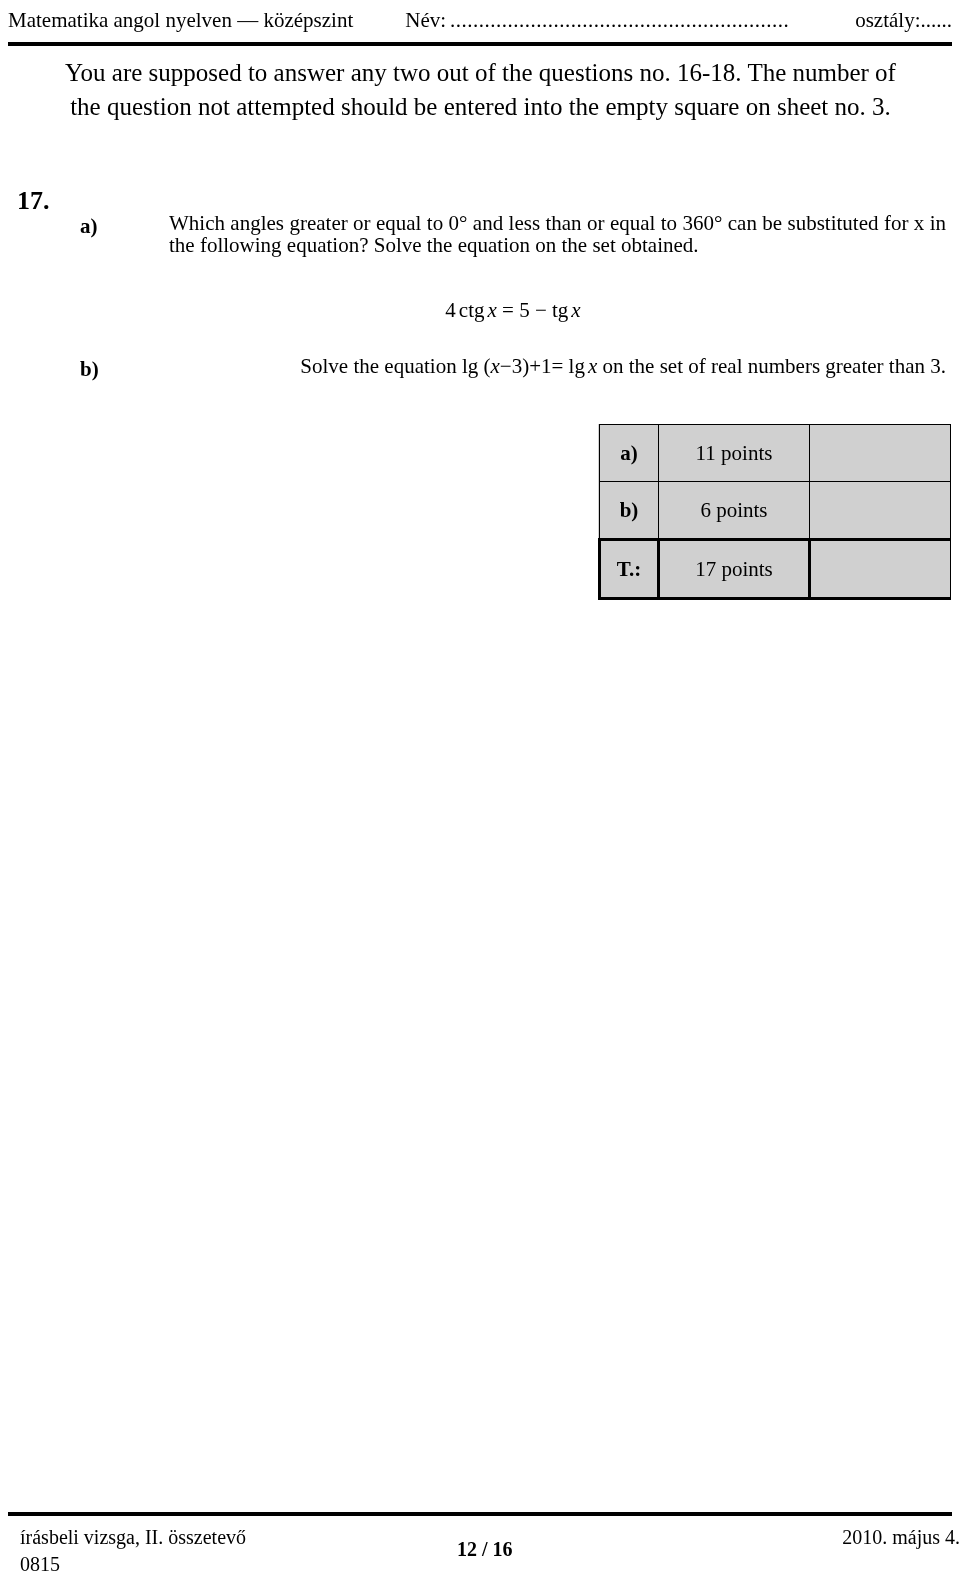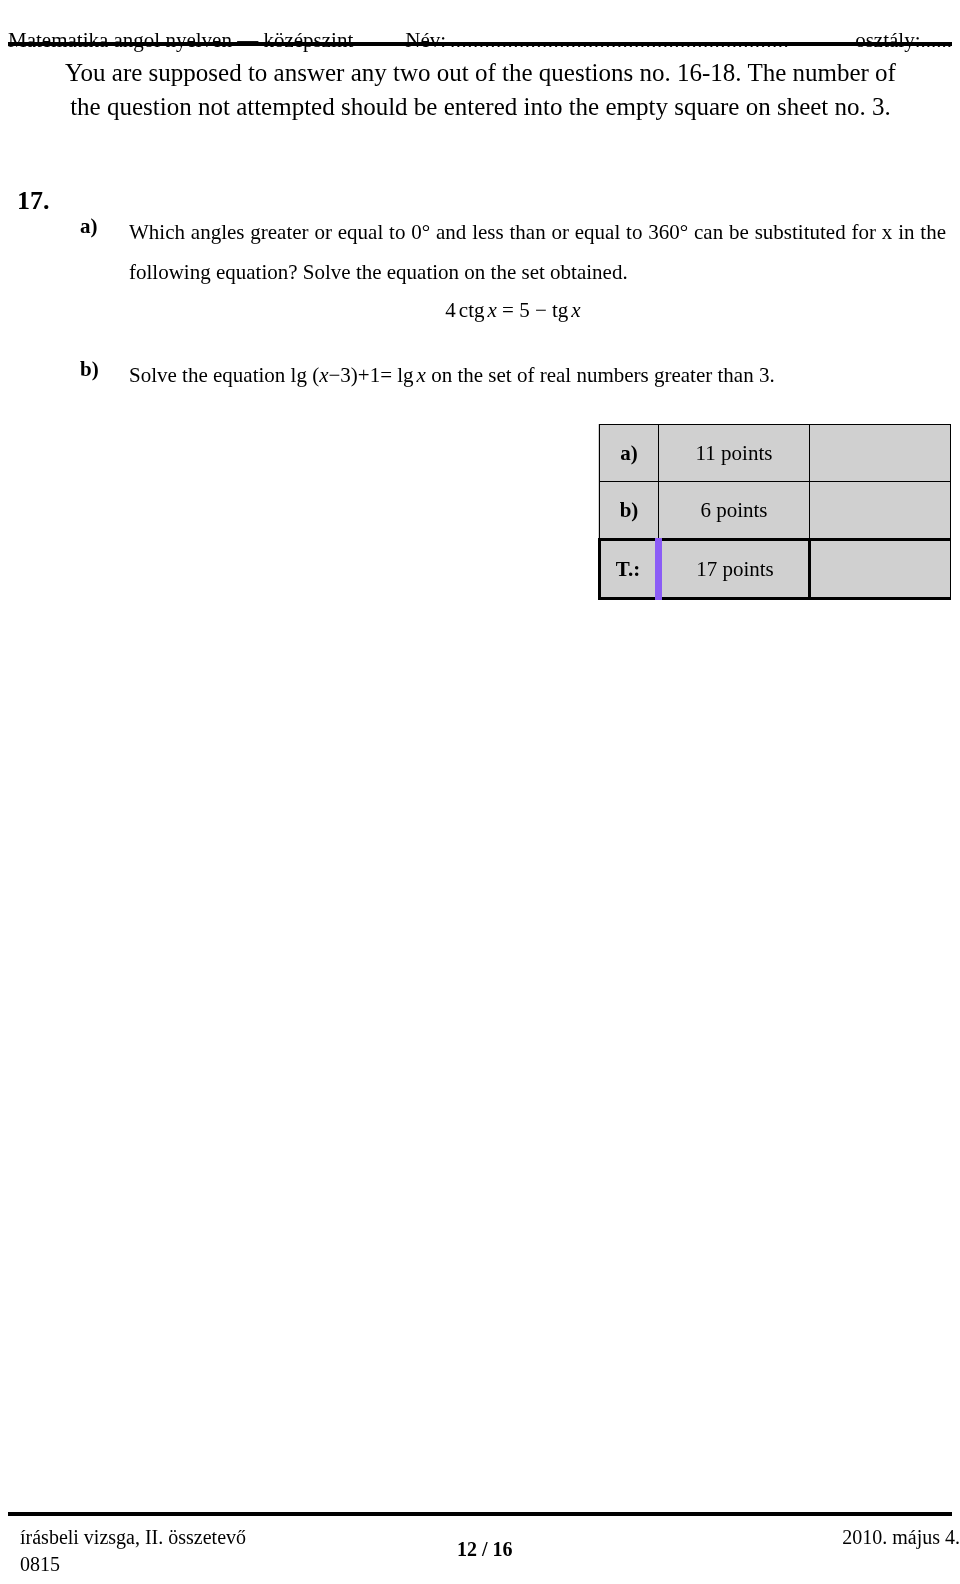--- a/index.html
+++ b/index.html
@@ -45,21 +45,21 @@
     align-items: baseline;
   }
   .hdr-name-label { flex: 0 0 auto; }
   .hdr-dots {
     flex: 1 1 auto;
     overflow: hidden;
     letter-spacing: 0.5px;
     padding: 0 4px;
     font-size: 21px;
   }
-  .hdr-class { flex: 0 0 auto; margin-top: 20px; }
+  .hdr-class { flex: 0 0 auto; }
 
   .rule-top {
     position: absolute;
     left: 8px;
     top: 42px;
     width: 944px;
     height: 0;
     border-top: 3px solid #000;
     border-bottom: 1px solid #000;
   }
@@ -94,29 +94,29 @@
   .subq-label {
     position: absolute;
     left: 0;
     top: 0;
     width: 46px;
     font-weight: bold;
     font-size: 21px;
     line-height: 28px;
   }
   .subq-body {
-    margin-left: 49px;
-    font-size: 21px;
-    line-height: 40px;
+    margin-left: 89px;
+    font-size: 21px;
+    line-height: 22px;
     text-align: justify;
     text-justify: inter-word;
   }
   #subq-a { left: 80px; top: 212px; width: 866px; }
   #subq-b { left: 80px; top: 355px; width: 866px; }
-  #subq-b .subq-body { text-align: left; }
+  #subq-b .subq-body { text-align: right; }
 
   .formula {
     position: absolute;
     left: 80px;
     top: 296px;
     width: 866px;
     text-align: center;
     font-size: 21px;
     line-height: 28px;
   }
@@ -156,21 +156,21 @@
   }
   .points-table tr.total-row td {
     border-top: 3px solid #000;
     border-bottom: 3px solid #000;
   }
   .points-table tr.total-row td.pt-label,
   .points-table tr.total-row td.pt-value {
     border-left: 3px solid #000;
     border-right: 3px solid #000;
   }
-  .points-table tr.total-row td.pt-value { border-left: 7px solid #8b5cf6; }
+  .points-table tr.total-row td.pt-value { border-left: 1px solid #8b5cf6; }
 
   
   .rule-bottom {
     position: absolute;
     left: 8px;
     top: 1512px;
     width: 944px;
     height: 0;
     border-top: 3px solid #000;
     border-bottom: 1px solid #000;

